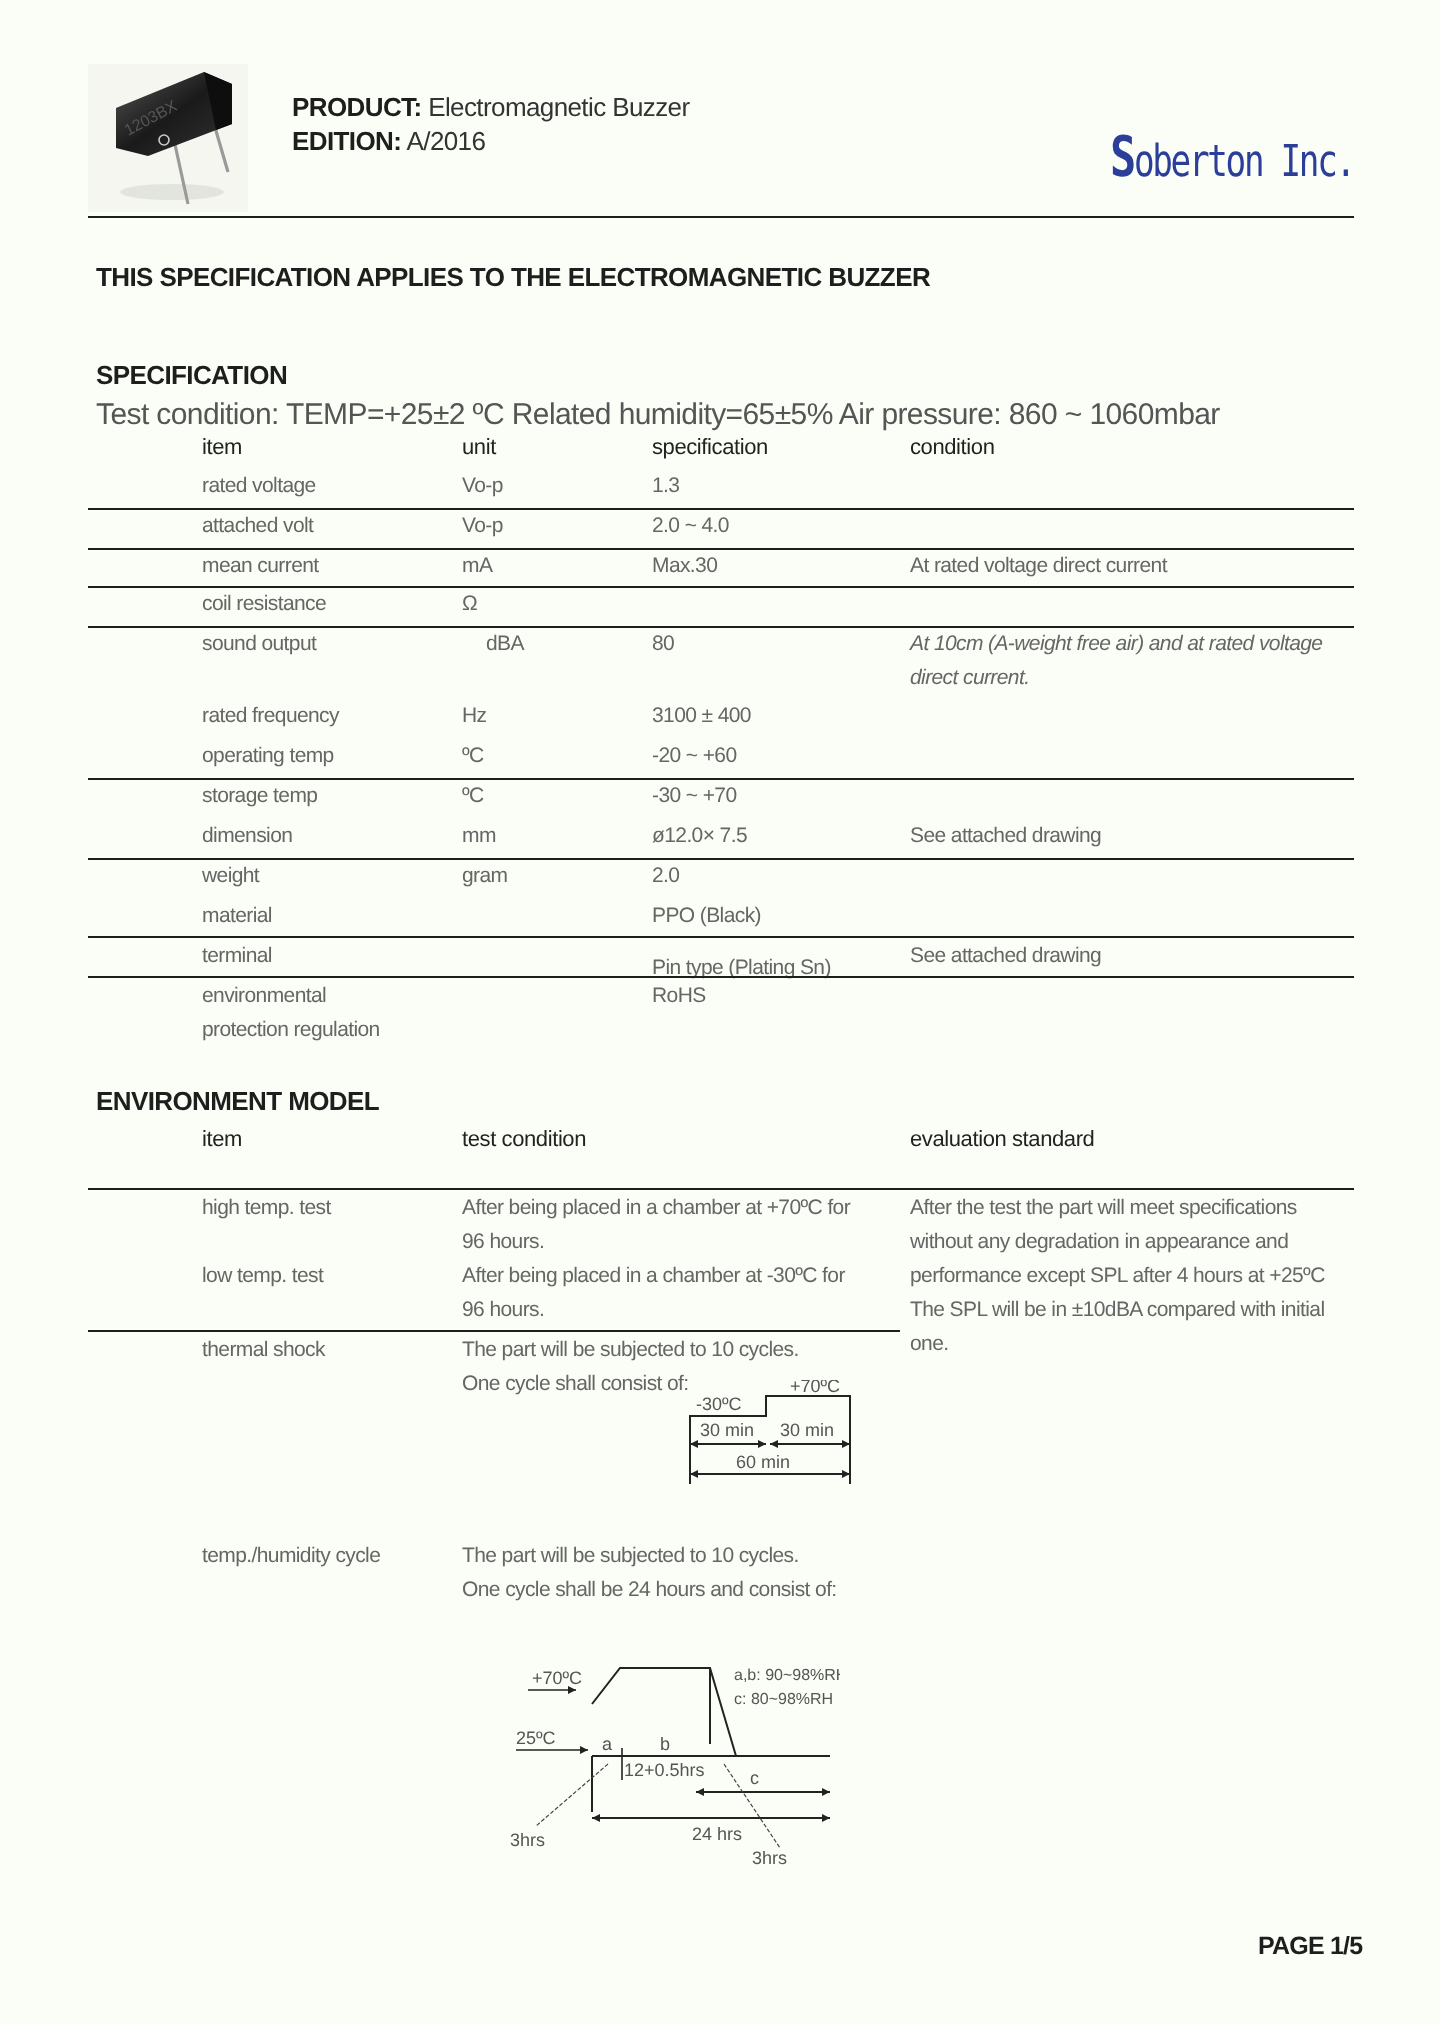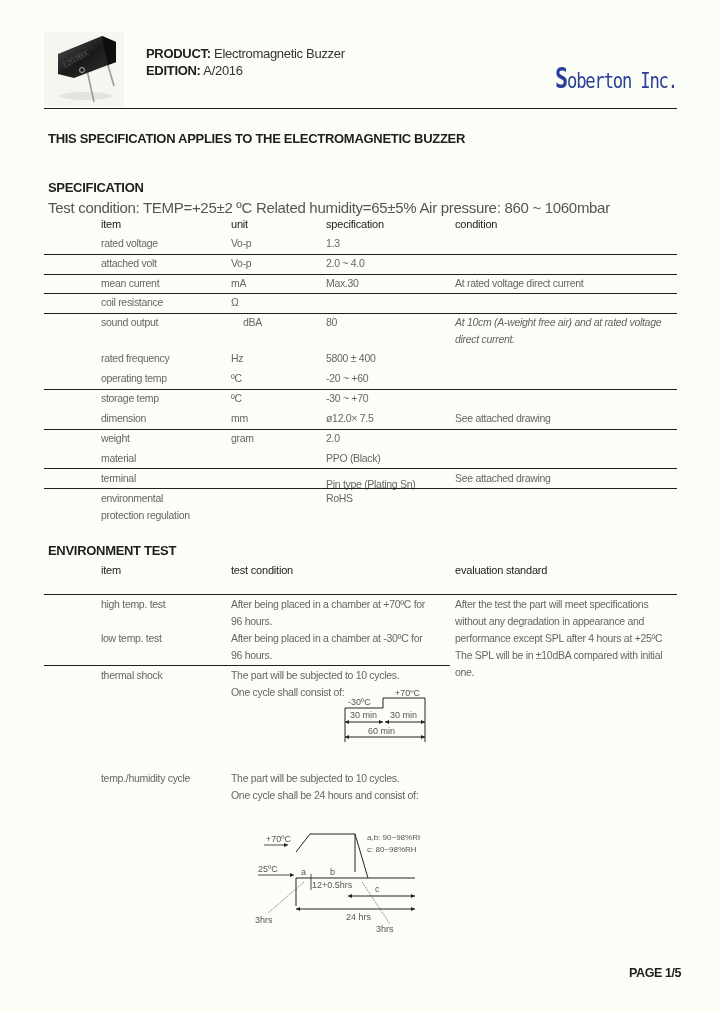--- a/index.html
+++ b/index.html
@@ -100,21 +100,21 @@
   <div class="abs td" style="left:231px; top:294px;">Ω</div>
   <div class="sep" style="left:44px; top:313px; width:633px;"></div>
 
   <div class="abs td" style="left:101px; top:314px;">sound output</div>
   <div class="abs td" style="left:231px; top:314px;margin-left:12px;">dBA</div>
   <div class="abs td" style="left:326px; top:314px;">80</div>
   <div class="abs td wrap" style="left:455px; top:314px; width:215px;font-style:italic;">At 10cm (A-weight free air) and at rated voltage direct current.</div>
 
   <div class="abs td" style="left:101px; top:350px;">rated frequency</div>
   <div class="abs td" style="left:231px; top:350px;">Hz</div>
-  <div class="abs td" style="left:326px; top:350px;">5800 ± 400</div>
+  <div class="abs td" style="left:326px; top:350px;">3100 ± 400</div>
 
   <div class="abs td" style="left:101px; top:370px;">operating temp</div>
   <div class="abs td" style="left:231px; top:370px;">ºC</div>
   <div class="abs td" style="left:326px; top:370px;">-20 ~ +60</div>
   <div class="sep" style="left:44px; top:389px; width:633px;"></div>
 
   <div class="abs td" style="left:101px; top:390px;">storage temp</div>
   <div class="abs td" style="left:231px; top:390px;">ºC</div>
   <div class="abs td" style="left:326px; top:390px;">-30 ~ +70</div>
 
@@ -135,21 +135,21 @@
   <div class="abs td" style="left:101px; top:470px;">terminal</div>
   <div class="abs td" style="left:326px; top:476px;">Pin type (Plating Sn)</div>
   <div class="abs td" style="left:455px; top:470px;">See attached drawing</div>
   <div class="sep" style="left:44px; top:488px; width:633px;"></div>
 
   <div class="abs td" style="left:101px; top:490px;">environmental</div>
   <div class="abs td" style="left:101px; top:507px;">protection regulation</div>
   <div class="abs td" style="left:326px; top:490px;">RoHS</div>
 </div>
 
-<div class="abs section-title" style="left:48px; top:543px;">ENVIRONMENT TEST</div>
+<div class="abs section-title" style="left:48px; top:543px;">ENVIRONMENT MODEL</div>
 
 <div class="abs th" style="left:101px; top:564px;">item</div>
 <div class="abs th" style="left:231px; top:564px;">test condition</div>
 <div class="abs th" style="left:455px; top:564px;">evaluation standard</div>
 
 <div class="sep" style="left:44px; top:594px; width:633px;"></div>
 
 <div>
 
   <div class="abs td" style="left:101px; top:596px;">high temp. test</div>

